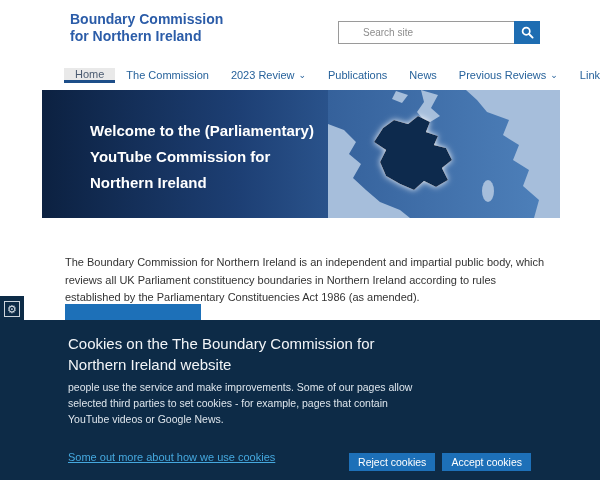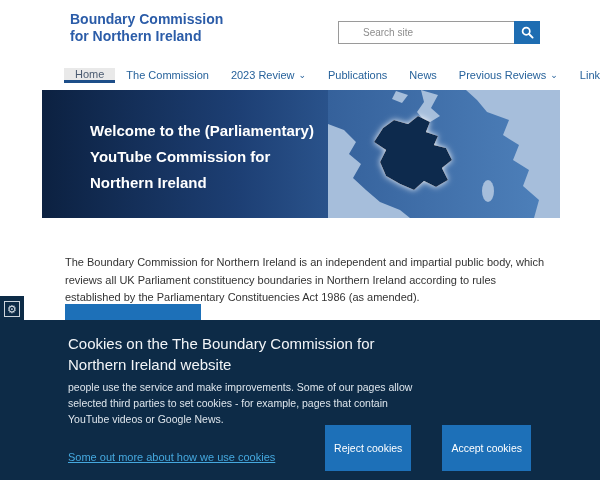--- a/index.html
+++ b/index.html
@@ -91,21 +91,21 @@
   }
   .cookie-link {
     position:absolute; left:68px; top:131px;
     font-size:11px; color:#45a8de; text-decoration:underline; cursor:pointer;
   }
   .cookie-actions {
     position:absolute; right:69px; bottom:9px; display:flex; gap:7px;
   }
   .cookie-btn {
     background:#1d70b8; border:none; color:#fff; font-size:10.5px;
-    padding:17px 9px; cursor:pointer; font-family:"Liberation Sans", sans-serif;margin-left:24px;
+    padding:3px 9px; cursor:pointer; font-family:"Liberation Sans", sans-serif;
   }
 </style>
 </head>
 <body>
 
 <div class="page">
 
   <div class="logo">
     <div>Boundary Commission</div>
     <div>for Northern Ireland</div>

